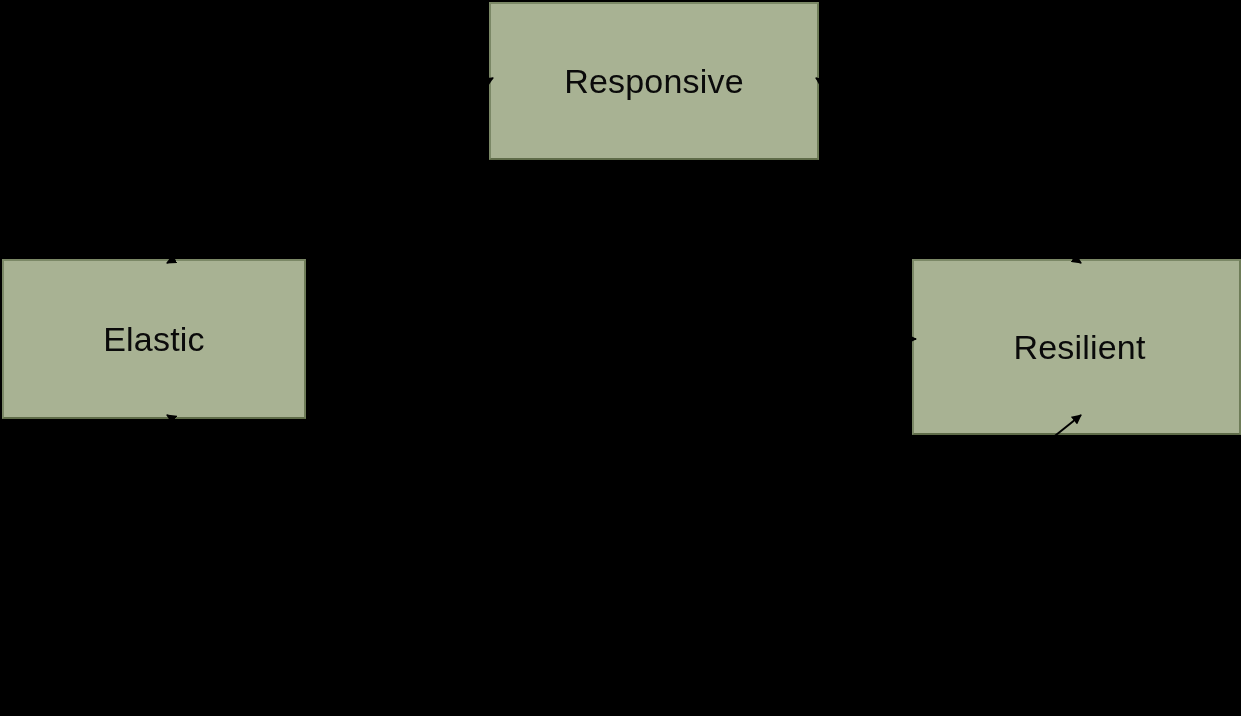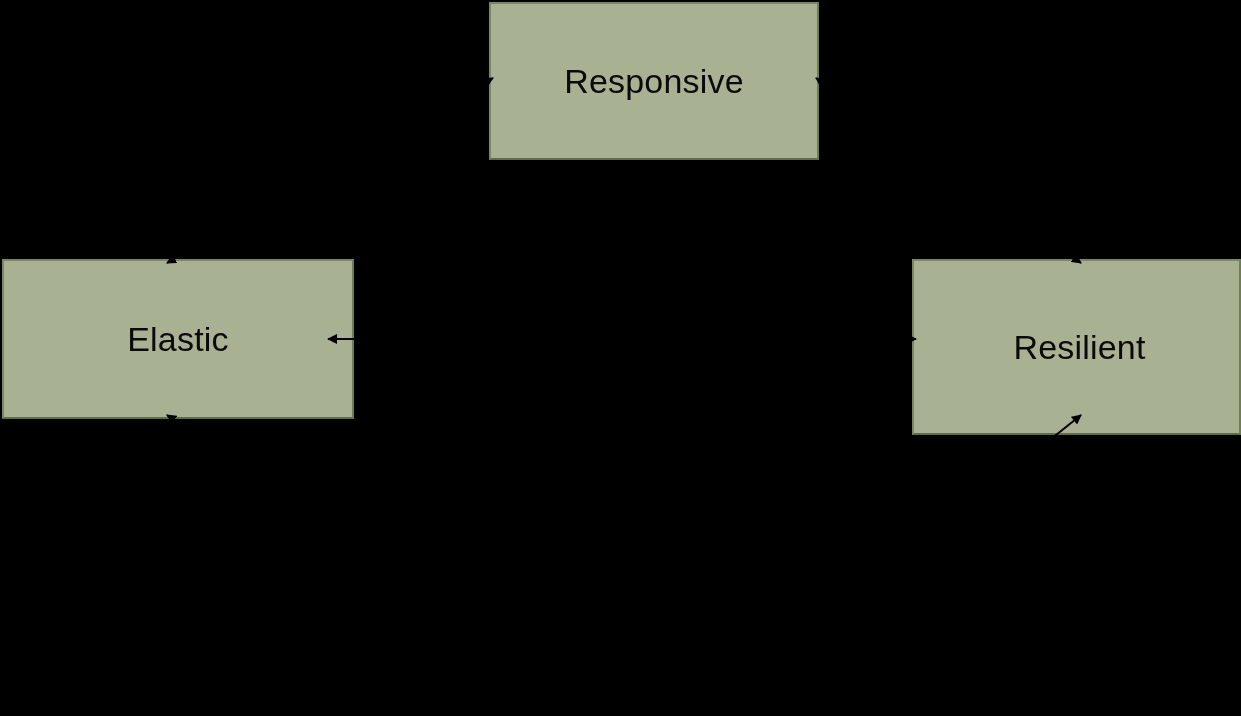--- a/index.html
+++ b/index.html
@@ -29,21 +29,21 @@
   }
   .node .label {
     color: var(--text, #0a0a0a);
     font-size: 34px;
     line-height: 1.36;
     text-align: center;
     white-space: pre-line;
     letter-spacing: 0.2px;
   }
   .node-responsive { left: 489px; top: 2px;   width: 330px; height: 158px; }
-  .node-elastic    { left: 2px;   top: 259px; width: 352px; height: 160px; }
+  .node-elastic    { left: 2px;   top: 259px; width: 304px; height: 160px; }
   .node-resilient  { left: 912px; top: 259px; width: 329px; height: 176px; padding-left: 6px; }
   .node-async      { left: 489px; top: 545px; width: 330px; height: 165px; }
   .connectors {
     position: absolute;
     left: 0; top: 0;
     width: 1241px;
     height: 716px;
     z-index: 3;
     pointer-events: none;
   }

